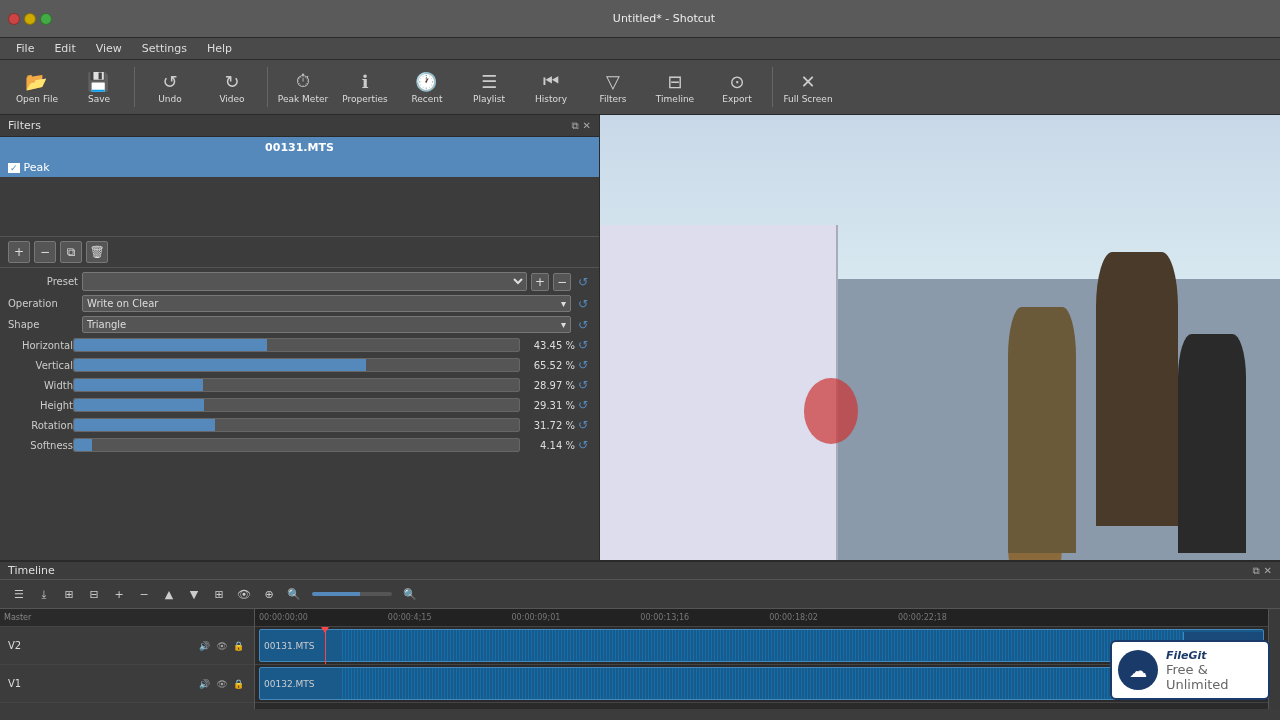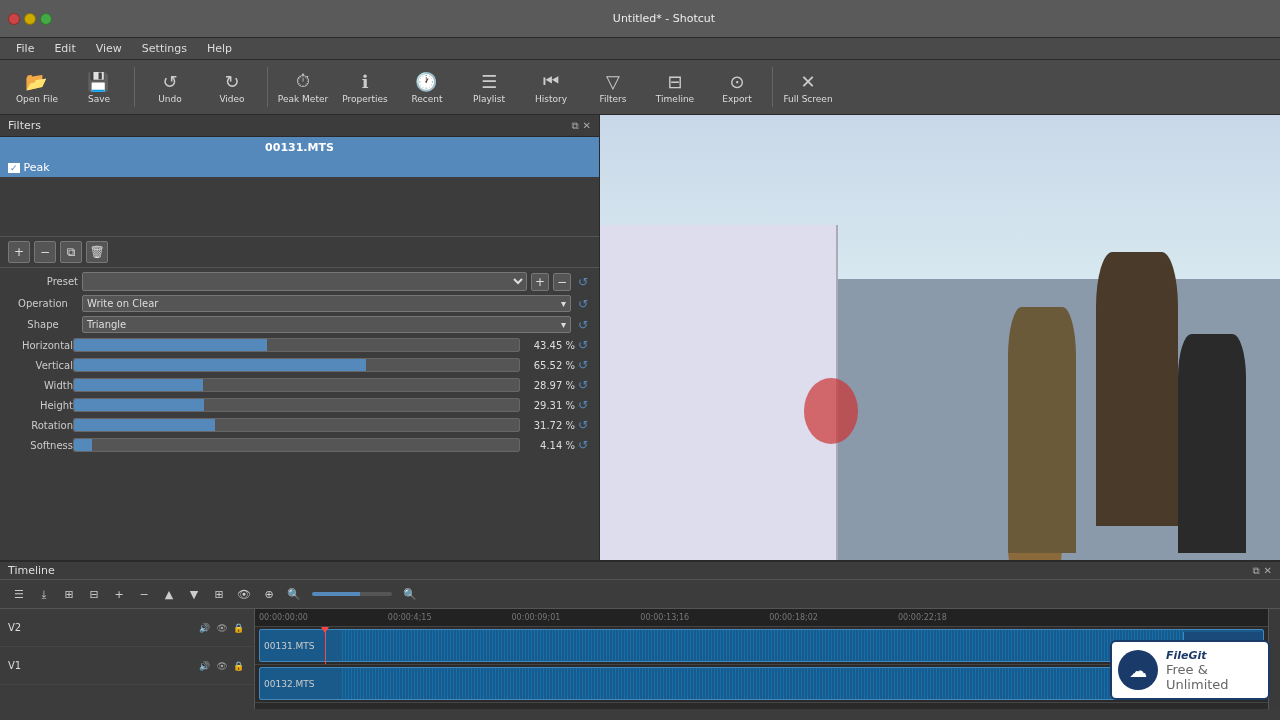--- a/index.html
+++ b/index.html
@@ -148,21 +148,21 @@
       background: #3c3c3c;
     }
     .param-row {
       display: flex;
       align-items: center;
       margin-bottom: 4px;
       gap: 4px;
     }
     .param-label {
       width: 70px;
-      text-align: center;
+      text-align: left;
       font-size: 10px;
       color: #ccc;
       flex-shrink: 0;
     }
     .param-dropdown {
       flex: 1;
       background: #555;
       border: 1px solid #777;
       color: #ddd;
       font-size: 10px;
@@ -759,20 +759,23 @@
     <div class="tl-btn">⊕</div>
     <div class="tl-btn">🔍</div>
     <div class="tl-zoom-slider"></div>
     <div class="tl-btn">🔍</div>
   </div>
 
   <div id="timeline-content">
 
     <div id="track-labels">
 
+      <div class="track-time-ruler">
+        <span>Master</span>
+      </div>
 
       <div class="track-row">
         <div class="track-name-area">
           <span class="track-name">V2</span>
           <div class="track-icons">
             <span class="track-icon-btn">🔊</span>
             <span class="track-icon-btn">👁</span>
             <span class="track-icon-btn">🔒</span>
           </div>
         </div>

